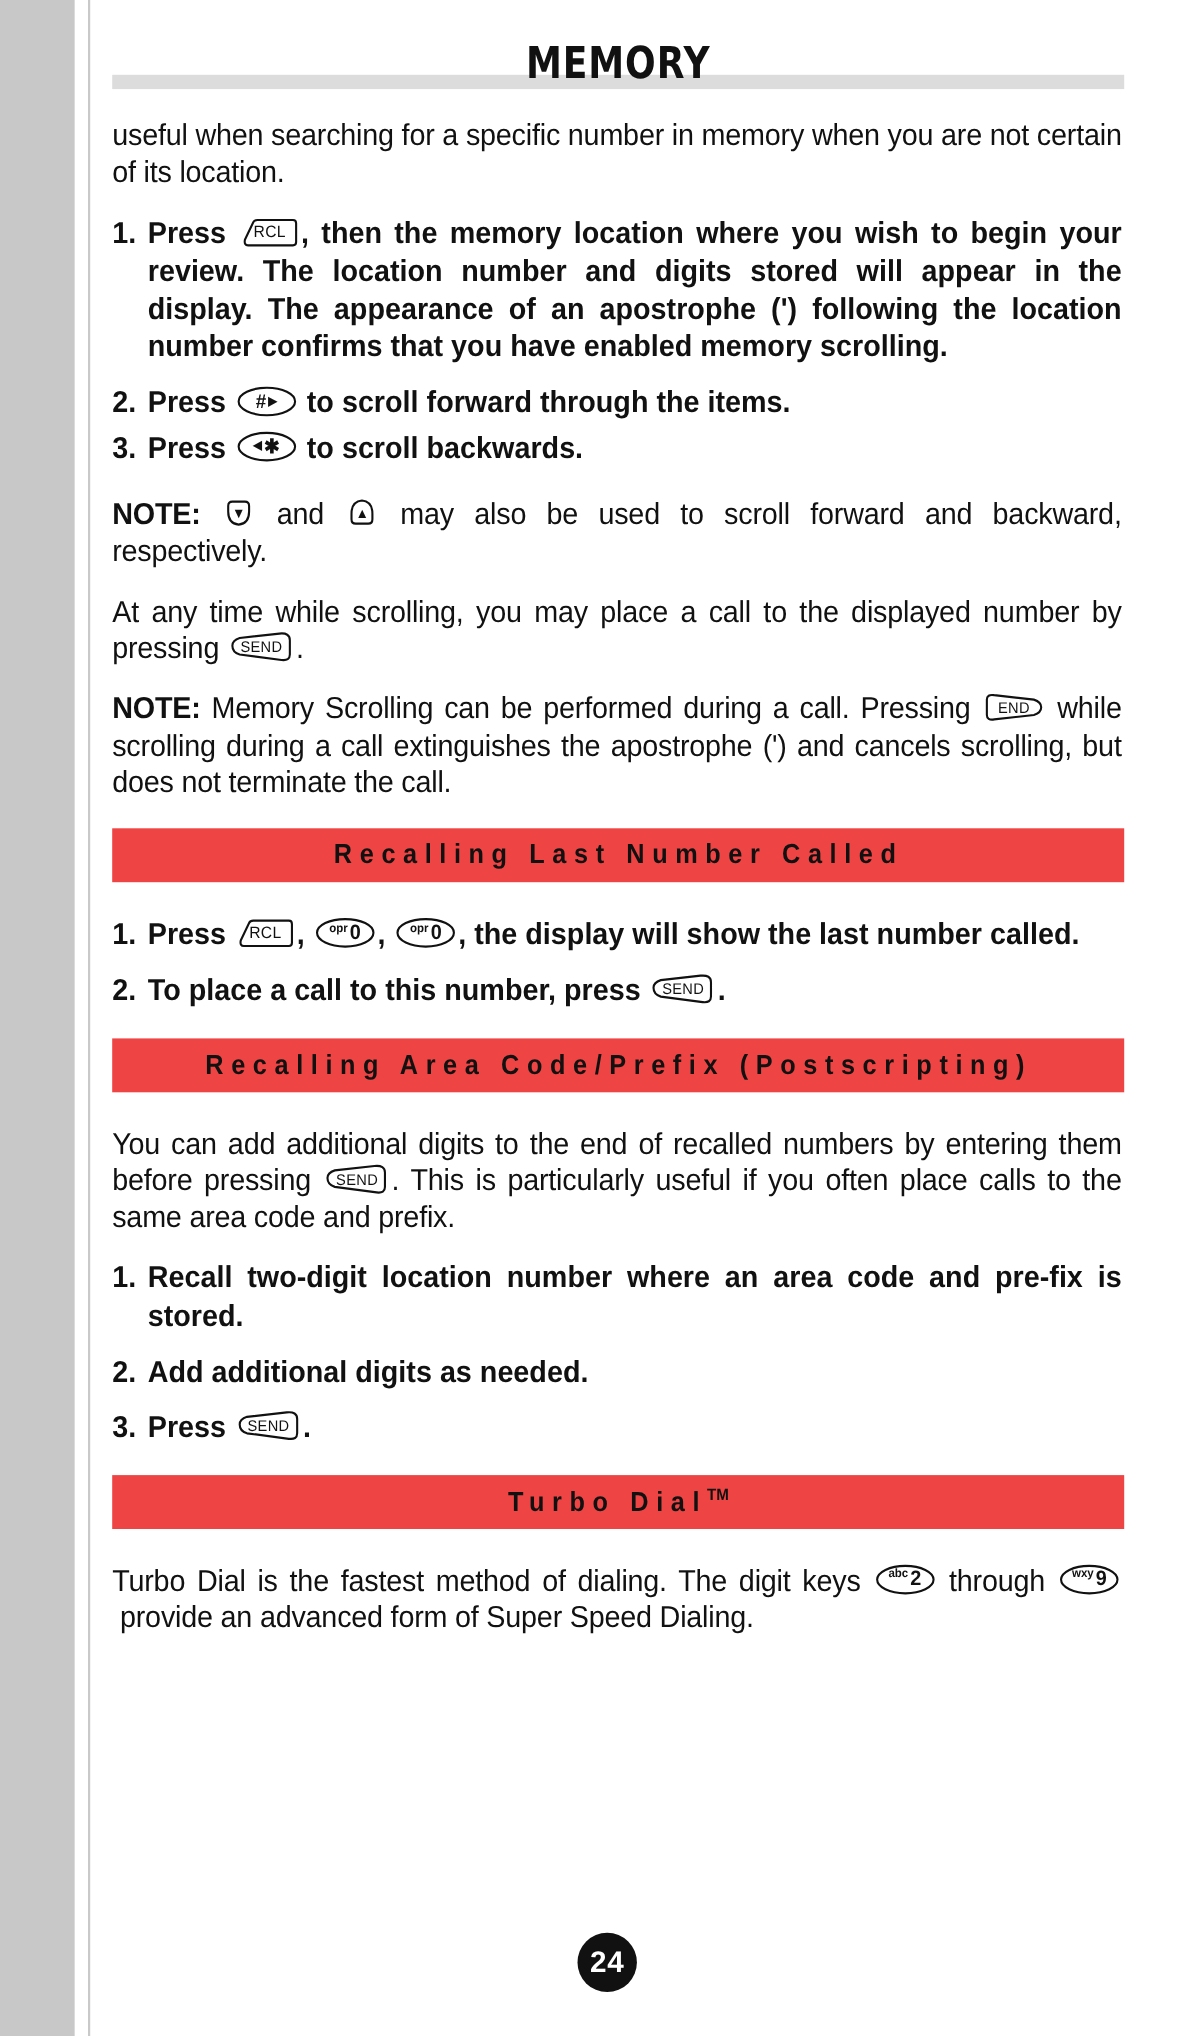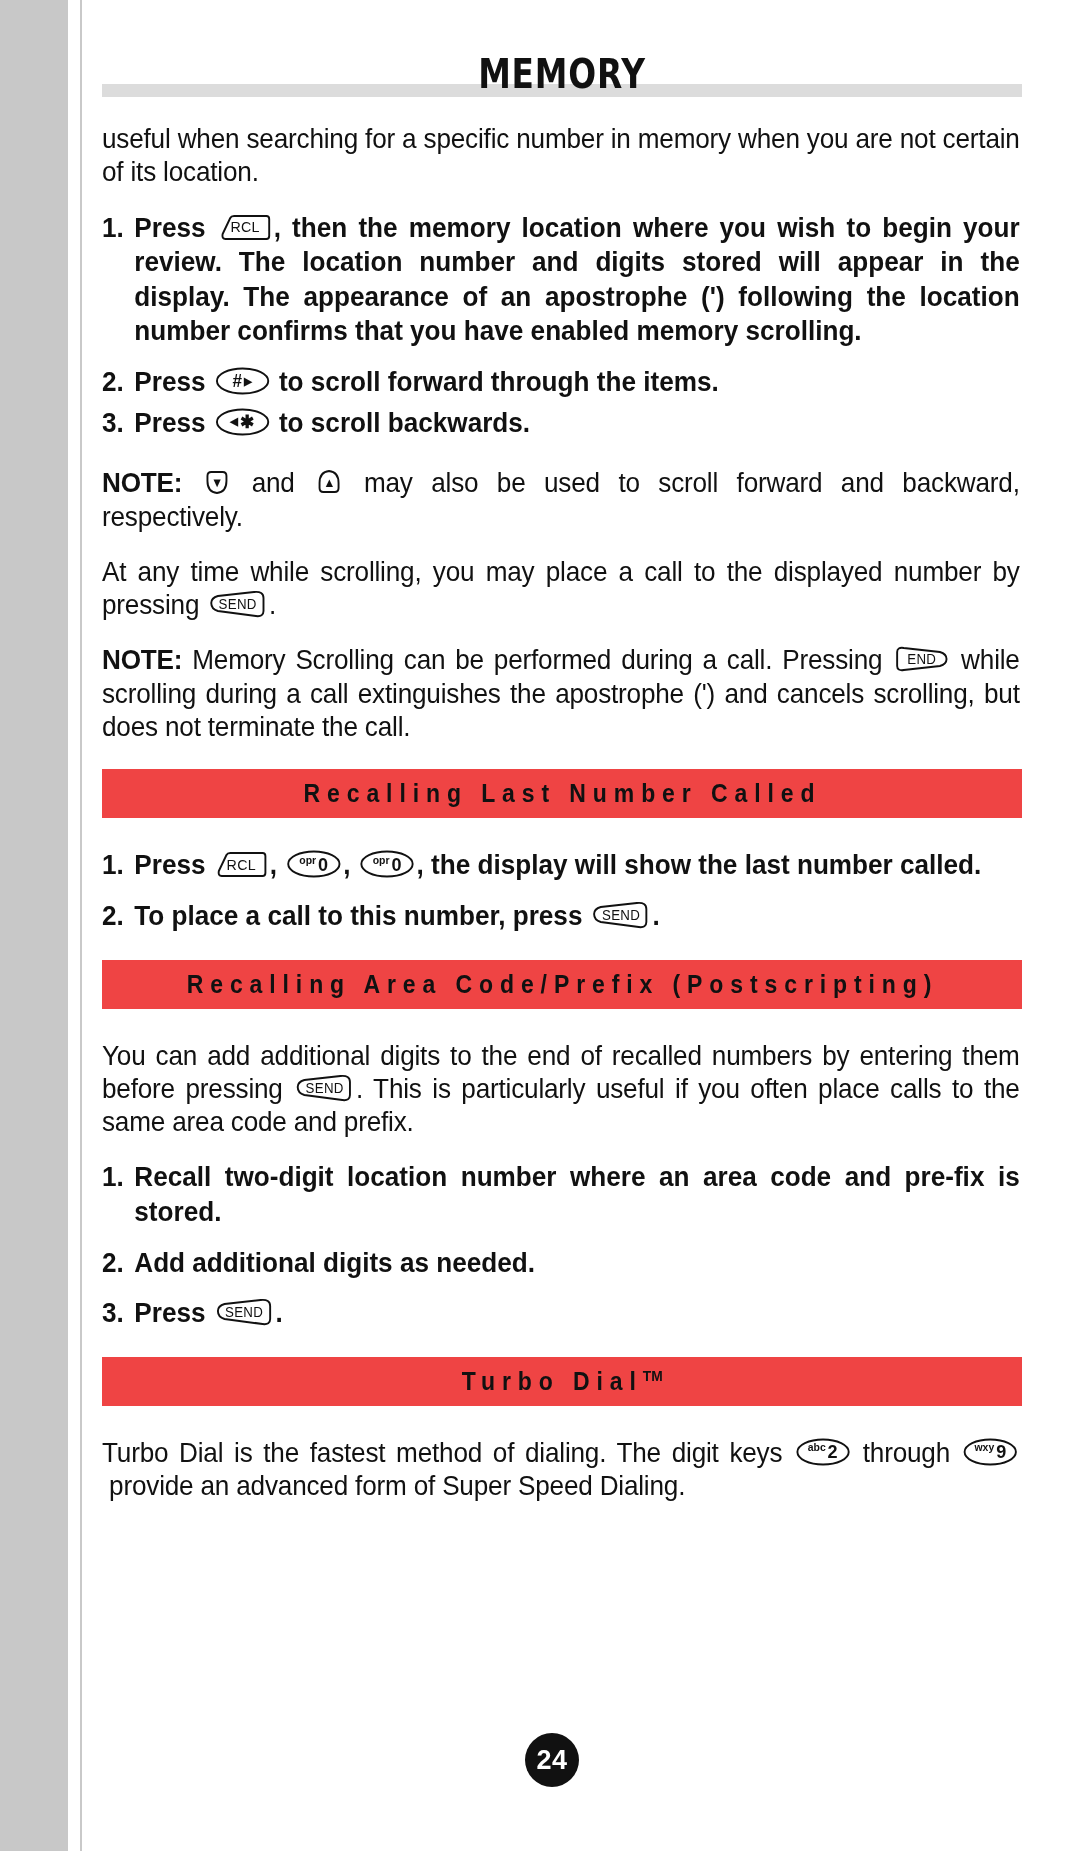--- a/index.html
+++ b/index.html
@@ -29,21 +29,21 @@
   .content{
     flex:1 1 auto;
     padding:0 58px 0 20px;
     position:relative;
   }
 
   
   .head-wrap{
     position:relative;
     height:72px;
-    margin-top:50px;
+    margin-top:34px;
   }
   .head-rule{
     position:absolute;
     left:0;right:0;
     top:34px;
     height:13px;
     background:#dcdcdc;
   }
   .head-title{
     position:absolute;
@@ -177,21 +177,21 @@
     display:flex;align-items:center;justify-content:center;
     gap:2px;
     font-size:18px;color:#111;line-height:1;font-weight:700;
   }
   .key .ovalglyph .tri{ font-size:11px; }
 
   
   .pagenum-wrap{
     position:absolute;
     left:0;right:58px;
-    bottom:64px;
+    bottom:40px;
     display:flex;
     justify-content:center;
   }
   .pagenum{
     width:54px;height:54px;
     border-radius:50%;
     background:#111;
     color:#fff;
     display:flex;
     align-items:center;

